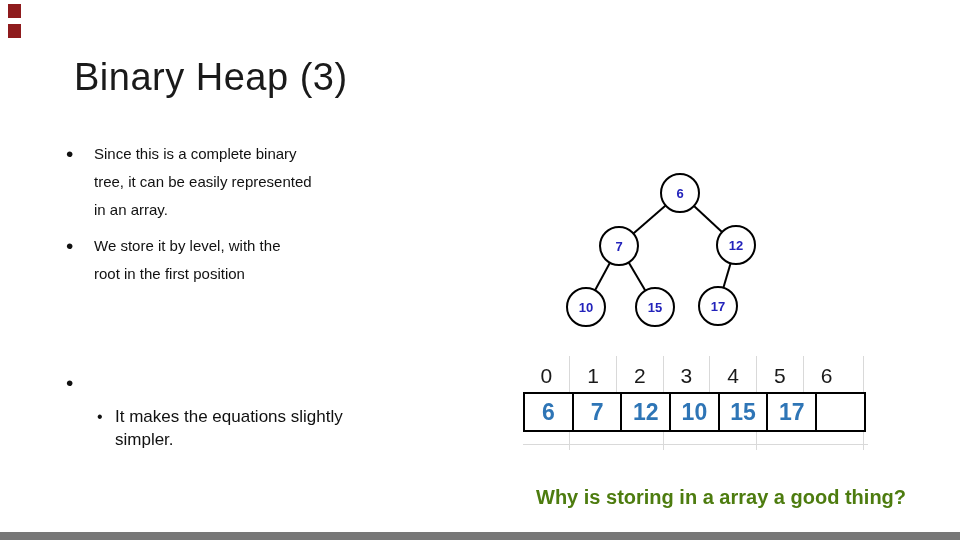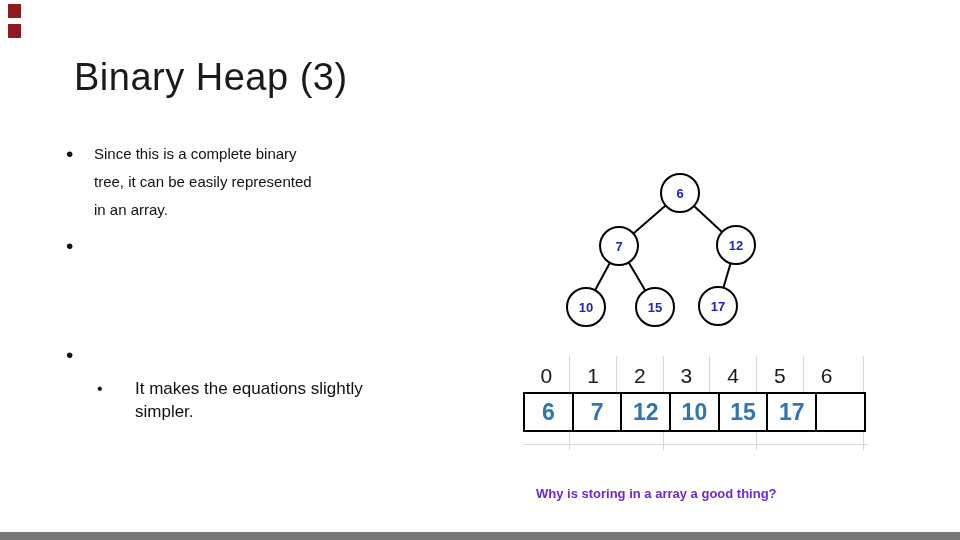--- a/index.html
+++ b/index.html
@@ -26,21 +26,21 @@
     width:28px;flex:0 0 28px;font-size:21px;line-height:28px;text-align:left;
     padding-left:2px;
   }
   .bullet .btext{
     font-size:15px;line-height:28px;white-space:pre-line;
   }
   .bullet.b2{margin-top:8px;}
   .bullet.b3{margin-top:81px;}
   .bullet.sub{margin-top:8px;margin-left:31px;}
   .bullet.sub .marker{width:18px;flex:0 0 18px;font-size:16px;line-height:23px;}
-  .bullet.sub .btext{font-size:17px;line-height:23px;margin-left:20px;}
+  .bullet.sub .btext{font-size:17px;line-height:23px;}
 
   
   .tree{position:absolute;left:535px;top:158px;width:260px;height:185px;}
   .tree svg{display:block;}
   .tree line{stroke:#000;stroke-width:2;}
   .tree circle{fill:#ffffff;stroke:#000;stroke-width:2;}
   .tree text{
     font-family:"Liberation Sans", sans-serif;font-size:13px;font-weight:bold;
     fill:#2323bb;text-anchor:middle;
   }
@@ -61,22 +61,22 @@
   .acell:first-child{margin-left:0;}
 
   
   .gline{position:absolute;background:#d9d9d9;z-index:1;}
   .gline.v-top{top:-4px;height:38px;width:1px;}
   .gline.v-bot{top:72px;height:18px;width:1px;}
   .gline.h-bot{top:84px;left:0;width:345px;height:1px;}
 
   
   .footer-q{
-    position:absolute;left:536px;top:486px;font-size:13px;font-weight:600;
-    color:#6d28d9;white-space:nowrap;
+    position:absolute;left:536px;top:486px;font-size:20px;font-weight:600;
+    color:#4d7c0f;white-space:nowrap;
   }
 </style>
 </head>
 <body>
 
 <div class="slide">
 
   <div class="corner-mark m1"></div>
   <div class="corner-mark m2"></div>
 
@@ -84,20 +84,22 @@
 
   <div class="bullets">
     <div class="bullet b1">
       <span class="marker">•</span>
       <span class="btext">Since this is a complete binary
 tree, it can be easily represented
 in an array.</span>
     </div>
     <div class="bullet b2">
       <span class="marker">•</span>
+      <span class="btext">We store it by level, with the
+root in the first position</span>
     </div>
     <div class="bullet b3">
       <span class="marker">•</span>
     </div>
     <div class="bullet sub">
       <span class="marker">•</span>
       <span class="btext">It makes the equations slightly
 simpler.</span>
     </div>
   </div>

